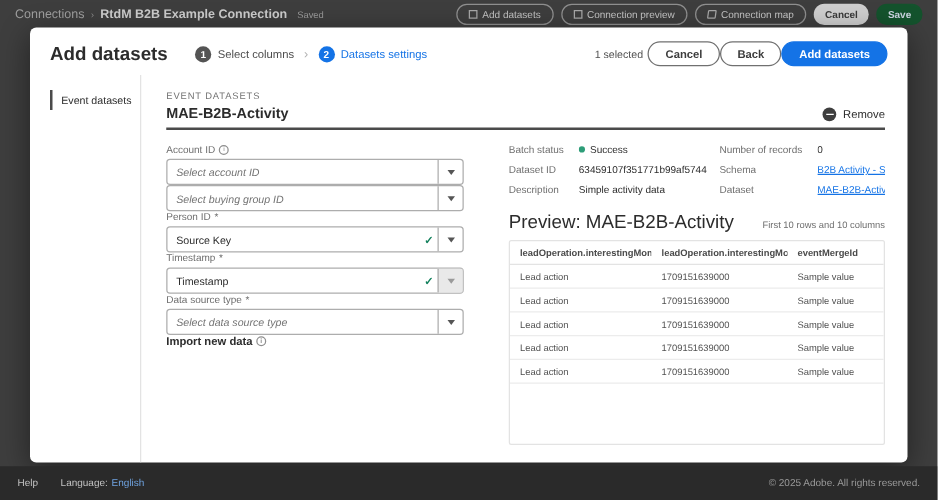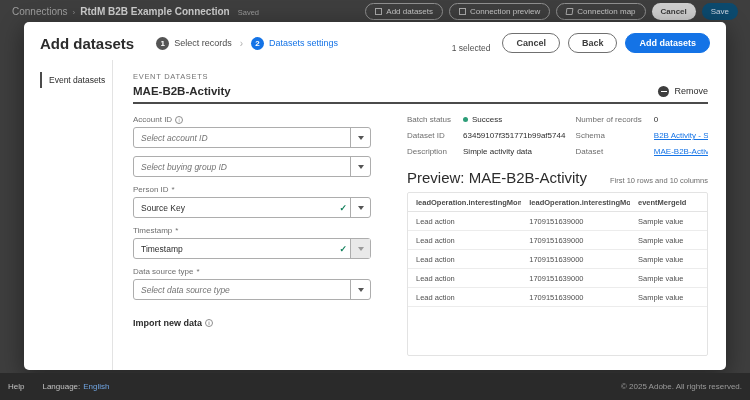--- a/index.html
+++ b/index.html
@@ -11,68 +11,68 @@
   .crumbs{display:flex;align-items:baseline;gap:5px;white-space:nowrap}
   .crumb-link{font-size:10px;color:#9f9f9f}
   .crumb-sep{font-size:8px;color:#8a8a8a}
   .page-title{font-size:10px;font-weight:bold;color:#cdcdcd}
   .saved{font-size:7.5px;color:#9a9a9a;margin-left:3px}
   .topbar-actions{margin-left:auto;display:flex;gap:6px;align-items:center}
   .tbtn{height:17px;display:flex;align-items:center;gap:4px;padding:0 9px;border:1px solid #8f8f8f;border-radius:9px;font-size:8px;color:#c4c4c4;background:transparent;white-space:nowrap}
   .ticon{width:7px;height:7px;border:1px solid #a8a8a8;display:inline-block}
   .ticon.map{border-radius:1px;transform:skewX(-8deg)}
   .tbtn.cancel{background:#cfcfcf;color:#3a3a3a;border:none;font-weight:bold}
-  .tbtn.save{background:#0c4a6e;color:#cdd6e2;border:none;font-weight:normal}
+  .tbtn.save{background:#14532d;color:#cdd6e2;border:none;font-weight:bold}
 
   
   .modal{position:absolute;left:24px;right:24px;top:22px;bottom:30px;background:#fff;border-radius:5px;
          box-shadow:0 6px 24px rgba(0,0,0,.45);display:flex;flex-direction:column;overflow:hidden}
   .modal-header{display:flex;align-items:center;padding:11px 16px 7px 16px;flex:0 0 auto}
   .modal-title{font-size:15px;font-weight:bold;color:#2c2c2c;margin-right:22px}
   .steps{display:flex;align-items:center;gap:8px}
   .step{display:flex;align-items:center;gap:5px}
   .step-circle{width:13px;height:13px;border-radius:50%;background:#545454;color:#fff;font-size:8px;font-weight:bold;display:flex;align-items:center;justify-content:center}
   .step-label{font-size:9px;color:#4b4b4b}
   .step.active .step-circle{background:#1473e6}
   .step.active .step-label{color:#1473e6}
   .step-sep{font-size:10px;color:#b1b1b1}
-  .header-right{margin-left:auto;display:flex;align-items:flex-end;gap:8px}
+  .header-right{margin-left:auto;display:flex;align-items:center;}
   .selected-count{font-size:8.5px;color:#505050;margin-right:4px}
   .btn{height:20px;padding:0 13px;border-radius:11px;font-size:9px;font-weight:bold;display:flex;align-items:center;background:#fff;border:1.5px solid #707070;color:#3c3c3c;cursor:pointer}
   .btn.primary{background:#1473e6;border-color:#1473e6;color:#fff}
 
   .modal-body{flex:1;display:flex;min-height:0}
   .sidebar{width:88px;padding:12px 0 0 16px;flex:0 0 auto}
   .side-item{border-left:2px solid #4b4b4b;padding:3px 0 3px 7px;font-size:8.5px;color:#2c2c2c}
 
   .main{flex:1;border-left:1px solid #e3e3e3;padding:12px 18px 0 20px;display:flex;flex-direction:column;min-width:0}
   .section-label{font-size:7.5px;letter-spacing:.7px;color:#747474;margin-bottom:4px}
   .dataset-head{display:flex;align-items:center;border-bottom:2px solid #4b4b4b;padding-bottom:5px}
   .dataset-name{font-size:11.5px;font-weight:bold;color:#2c2c2c}
   .remove{margin-left:auto;display:flex;gap:5px;cursor:pointer}
   .minus-icon{width:11px;height:11px;border-radius:50%;background:#3e3e3e;position:relative}
   .minus-icon::before{content:"";position:absolute;left:2.5px;right:2.5px;top:5px;height:1.5px;background:#fff}
   .remove-label{font-size:9px;color:#2c2c2c}
 
   .columns{flex:1;display:flex;gap:36px;margin-top:11px;min-height:0}
   .form-col{width:238px;flex:0 0 auto}
-  .field{margin-bottom:8px}
+  .field{}
   .field-label{display:flex;align-items:center;gap:3px;font-size:8px;color:#6e6e6e;margin-bottom:3px}
   .info-icon{width:8px;height:8px;border:1px solid #8e8e8e;border-radius:50%;color:#8e8e8e;font-size:5.5px;display:inline-flex;align-items:center;justify-content:center}
   .req{color:#6e6e6e;font-size:8px}
   .select{height:21px;border:1px solid #adadad;border-radius:3px;display:flex;align-items:center;background:#fff}
   .select-text{flex:1;padding:0 7px;font-size:8.5px;color:#2c2c2c;white-space:nowrap;overflow:hidden}
   .select-text.placeholder{font-style:italic;color:#747474}
   .check{color:#12805c;font-size:9px;font-weight:bold;margin-right:3px}
   .select-btn{width:20px;align-self:stretch;border-left:1px solid #adadad;display:flex;align-items:center;justify-content:center}
   .select-btn.disabled{background:#e9e9e9}
   .chev{width:0;height:0;border-left:3px solid transparent;border-right:3px solid transparent;border-top:4px solid #555}
   .select-btn.disabled .chev{border-top-color:#9a9a9a}
   .bold-label{display:flex;align-items:center;gap:3px;font-size:9px;font-weight:bold;color:#2c2c2c}
-  .import-block{margin-top:18px}
+  .import-block{margin-top:0}
 
   .details-col{flex:1;display:flex;flex-direction:column;min-width:0}
   .detail-groups{display:flex}
   .detail-grid{display:grid;grid-template-columns:auto 1fr;column-gap:12px;row-gap:7px;font-size:8px;align-items:center}
   .detail-grid.g1{width:56%}
   .detail-grid.g2{flex:1}
   .dlabel{color:#6e6e6e;white-space:nowrap}
   .dvalue{color:#2c2c2c;white-space:nowrap;overflow:hidden;display:flex;align-items:center;gap:4px}
   .status-dot{width:5px;height:5px;border-radius:50%;background:#2d9d78;display:inline-block}
   .link{color:#1473e6;text-decoration:underline;cursor:pointer}
@@ -80,21 +80,21 @@
   .preview-head{display:flex;align-items:baseline;margin-top:13px}
   .preview-title{font-size:15px;font-weight:normal;color:#2c2c2c}
   .preview-meta{margin-left:auto;font-size:7.5px;color:#6e6e6e}
   .ptable{margin-top:6px;border:1px solid #e3e3e3;border-radius:2px;flex:1;margin-bottom:14px;overflow:hidden;background:#fff}
   .prow{display:grid;grid-template-columns:1.25fr 1.2fr .85fr;border-bottom:1px solid #ececec}
   .prow.phead{border-bottom:1px solid #e3e3e3}
   .pcell{padding:4.5px 8px;font-size:7.5px;color:#505050;white-space:nowrap;overflow:hidden}
   .phead .pcell{font-weight:bold;color:#4b4b4b}
 
   
-  .footer{position:absolute;left:0;right:0;bottom:0;height:27px;background:#2a2a2a;display:flex;align-items:center;padding:0 8px;font-size:8px;color:#c2c2c2;gap:18px}
+  .footer{position:absolute;left:0;right:0;bottom:0;height:27px;background:#2a2a2a;display:flex;align-items:center;padding:0 14px;font-size:8px;color:#c2c2c2;gap:18px}
   .lang{display:flex;gap:3px}
   .flink{color:#6fa3e0;cursor:pointer}
   .copyright{margin-left:auto;color:#9a9a9a}
 </style>
 </head>
 <body>
 
 <div class="topbar">
   <div class="crumbs">
     <span class="crumb-link">Connections</span>
@@ -123,21 +123,21 @@
     </div>
   </div>
 </div>
 
 <div class="modal">
   <div class="modal-header">
     <div class="modal-title">Add datasets</div>
     <div class="steps">
       <div class="step">
         <span class="step-circle">1</span>
-        <span class="step-label">Select records</span>
+        <span class="step-label">Select columns</span>
       </div>
       <span class="step-sep">›</span>
       <div class="step active">
         <span class="step-circle">2</span>
         <span class="step-label">Datasets settings</span>
       </div>
     </div>
     <div class="header-right">
       <span class="selected-count">1 selected</span>
       <div class="btn">Cancel</div>

